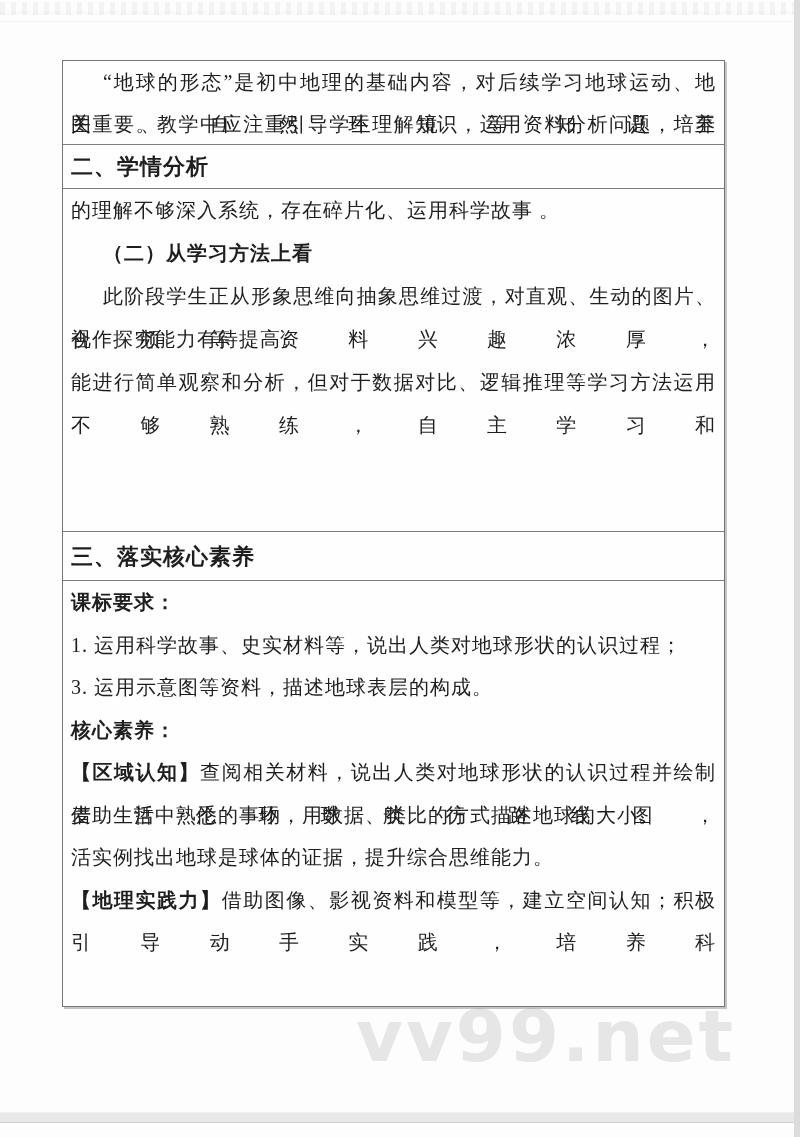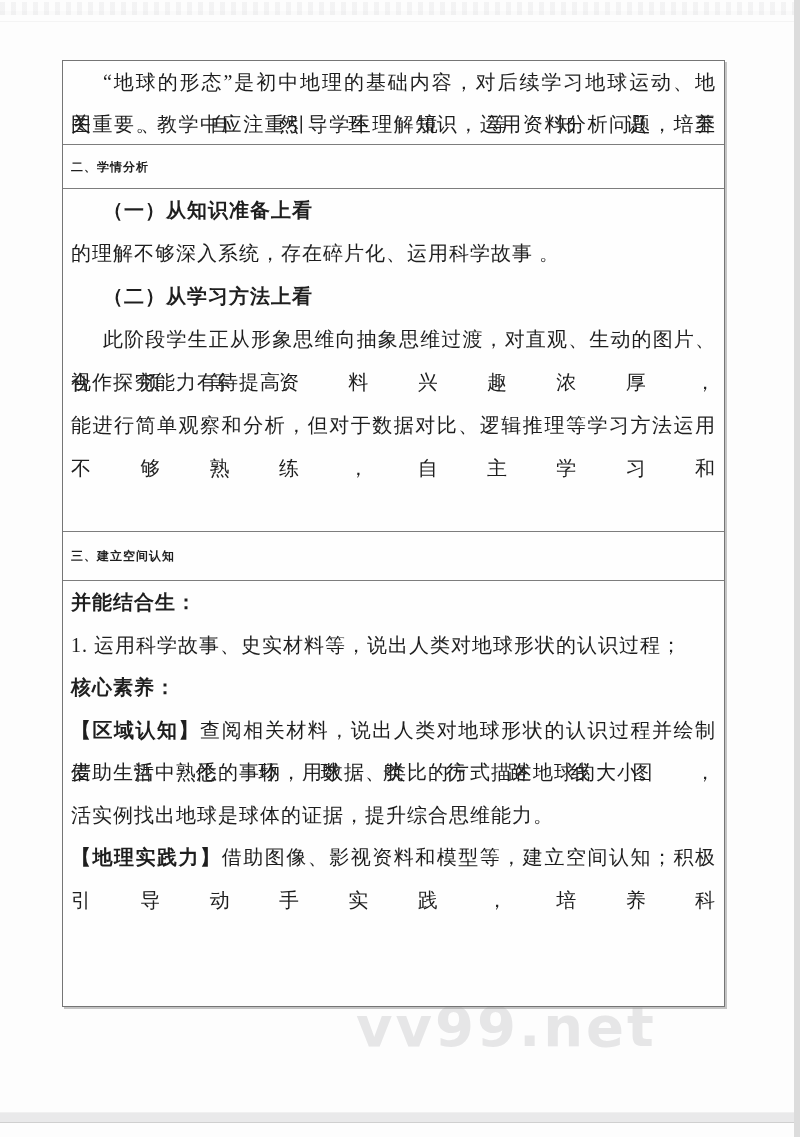--- a/index.html
+++ b/index.html
@@ -29,21 +29,21 @@
     position: absolute; top: 0; right: 0; width: 6px; height: 1137px;
     background: #dcdcdc;
     z-index: 5;
   }
 
   
   .watermark {
     position: absolute; left: 356px; top: 994px;
     font-family: "DejaVu Sans", "Liberation Sans", sans-serif;
     font-weight: 700;
-    font-size: 56px;
+    font-size: 72px;
     letter-spacing: 3px;
     color: #e6e6e7;
     z-index: 1;
     user-select: none;
   }
 
   
   .page-break-bar {
     position: absolute; top: 1112px; left: 0; width: 800px; height: 11px;
     background: #e9e9ea;
@@ -71,53 +71,53 @@
   .line {
     font-size: 20px;
     letter-spacing: 1px;
     height: var(--lh, 43px);
     line-height: var(--lh, 43px);
     white-space: nowrap;
   }
   .line.justify { text-align: justify; text-align-last: justify; white-space: normal; }
   .line.indent { text-indent: 32px; }
   .line.bold, .lead { font-weight: 700; }
-  .row.header .line { font-weight: 700; font-size: 12px; }
+  .row.header .line { font-weight: 700; font-size: 22px; }
 </style>
 </head>
 <body>
 
 <div class="page">
   <div class="prev-page-edge"></div>
   <div class="faint-rule"></div>
 
   <div class="watermark">vv99.net</div>
 
   <div class="doc-table">
       <div class="row content" style="height: 84px; --lh: 42px;">
         <div class="line indent justify">“地球的形态”是初中地理的基础内容，对后续学习地球运动、地图、自然环境等知识至</div>
         <div class="line justify">关重要。教学中应注重引导学生理解知识，运用资料分析问题，培养地理思维和实践能力 。</div>
       </div>
       <div class="row header" style="height: 44px; --lh: 44px;">
         <div class="line bold">二、学情分析</div>
       </div>
       <div class="row content" style="height: 343px; --lh: 43px;">
-        <div class="line indent bold">（一）从知识准备上看</div>
         <div class="line">的理解不够深入系统，存在碎片化、运用科学故事 。</div>
         <div class="line indent bold">（二）从学习方法上看</div>
         <div class="line indent justify">此阶段学生正从形象思维向抽象思维过渡，对直观、生动的图片、视频等资料兴趣浓厚，</div>
         <div class="line">合作探究能力有待提高。</div>
         <div class="line justify">能进行简单观察和分析，但对于数据对比、逻辑推理等学习方法运用不够熟练，自主学习和</div>
       </div>
       <div class="row header" style="height: 49px; --lh: 49px;">
-        <div class="line bold">三、建立空间认知</div>
+        <div class="line bold">三、落实核心素养</div>
       </div>
       <div class="row content" style="height: 425px; --lh: 42.5px;">
-        <div class="line bold">并能结合生：</div>
+        <div class="line bold">课标要求：</div>
         <div class="line">1.  运用科学故事、史实材料等，说出人类对地球形状的认识过程；</div>
+        <div class="line">3.  运用示意图等资料，描述地球表层的构成。</div>
         <div class="line bold">核心素养：</div>
         <div class="line justify"><span class="lead">【区域认知】</span><span>查阅相关材料，说出人类对地球形状的认识过程并绘制麦哲伦环球航行路线图，</span></div>
         <div class="line">借助生活中熟悉的事物，用数据、类比的方式描述地球的大小。</div>
         <div class="line">活实例找出地球是球体的证据，提升综合思维能力。</div>
         <div class="line justify"><span class="lead">【地理实践力】</span><span>借助图像、影视资料和模型等，建立空间认知；积极引导动手实践，培养科</span></div>
       </div>
     </div>
 
   <div class="page-break-bar"></div>
   <div class="scan-edge-right"></div>

